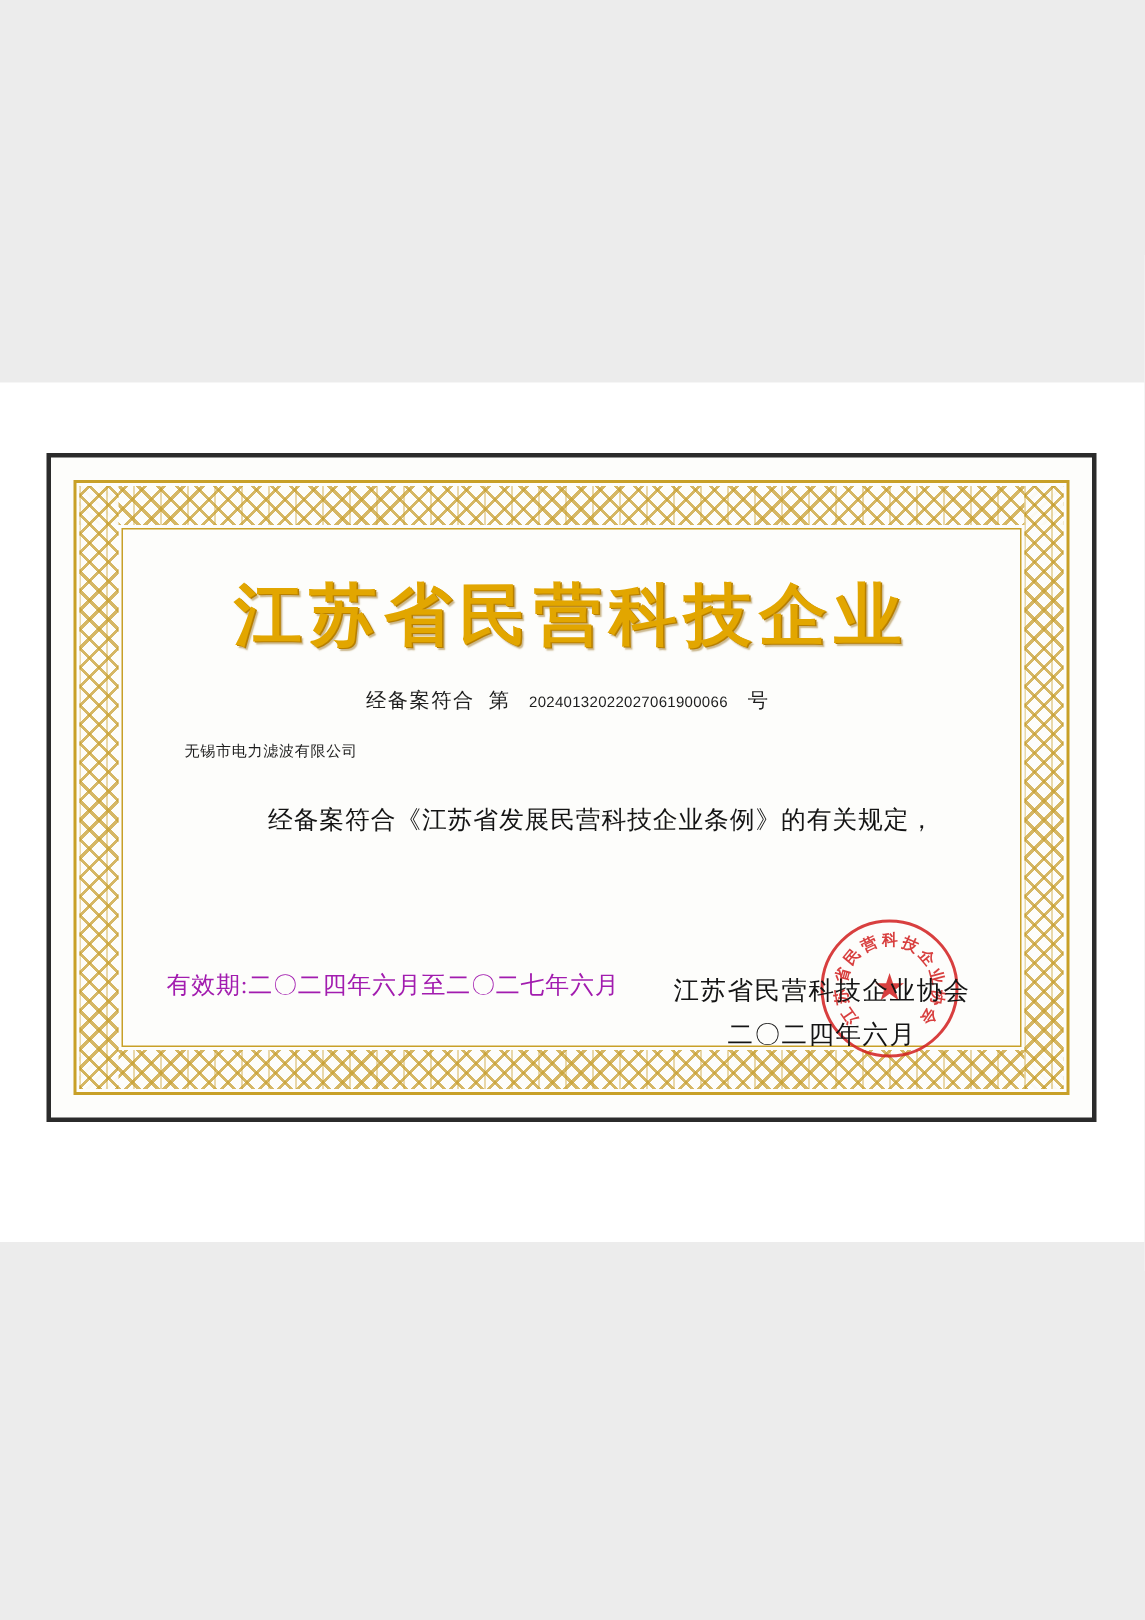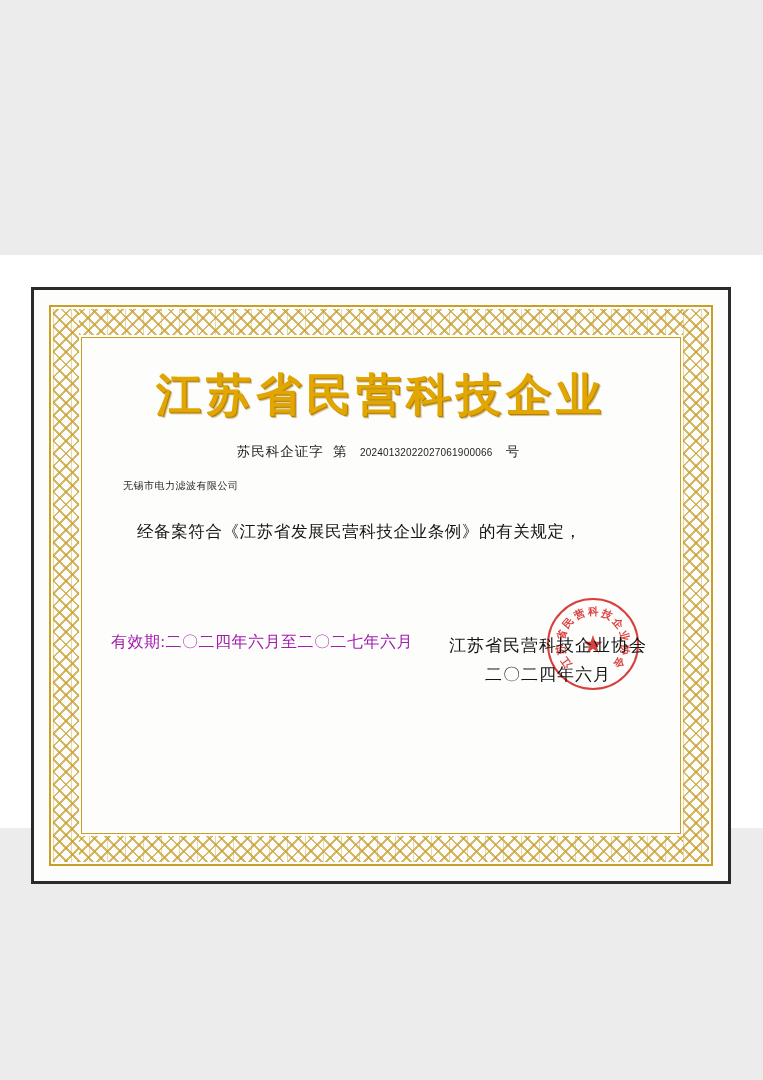--- a/index.html
+++ b/index.html
@@ -22,23 +22,23 @@
     top: 255px;
     width: 763px;
     height: 573px;
     background: #ffffff;
   }
 
   
   .certificate {
     position: absolute;
     left: 31px;
-    top: 287px;
+    top: 302px;
     width: 700px;
-    height: 597px;
+    height: 446px;
     background: #fdfdfb;
     box-sizing: border-box;
   }
 
   
   .cert-dark-border {
     position: absolute;
     left: 0;
     top: 0;
     right: 0;
@@ -149,20 +149,21 @@
 
   .body-text {
     position: absolute;
     left: 16px;
     right: 10px;
     top: 174px;
     font-size: 16.5px;
     line-height: 30px;
     color: #141414;
     letter-spacing: 0.6px;
+    text-align: center;
   }
   .body-text .indent { display: inline-block; width: 34px; }
 
   .validity {
     position: absolute;
     left: 24px;
     top: 248px;
     font-size: 16px;
     color: #a21caf;
     letter-spacing: 0.5px;
@@ -234,21 +235,21 @@
   <div class="gold-band-bottom"></div>
   <div class="gold-band-left"></div>
   <div class="gold-band-right"></div>
   <div class="gold-frame-inner"></div>
 
   <div class="content">
 
     <div class="cert-title">江苏省民营科技企业</div>
 
     <div class="serial-row">
-      <span class="lbl">苏民科企证字</span>
+      <span class="lbl">经备案符合</span>
       <span class="sep">第</span>
       <span class="num">20240132022027061900066</span>
       <span class="sep">号</span>
     </div>
 
     <div class="company">无锡市电力滤波有限公司</div>
 
     <div class="body-text">
       <div><span class="indent"></span><span>经备案符合《江苏省发展民营科技企业条例》的有关规定，</span></div>
     </div>

